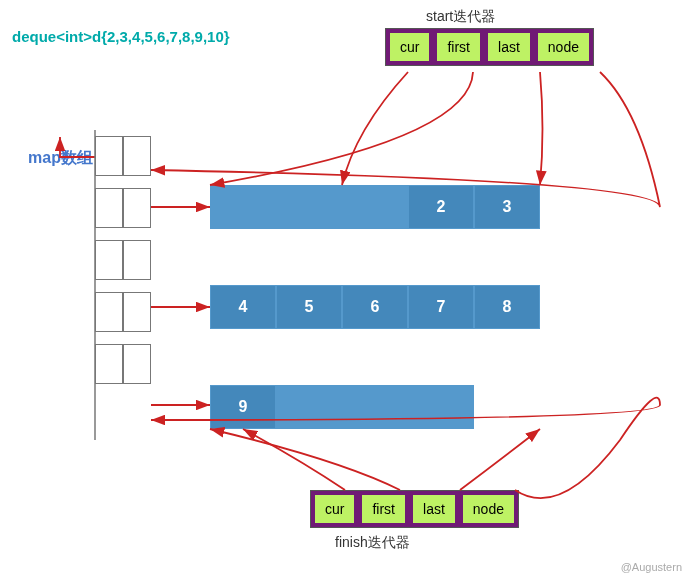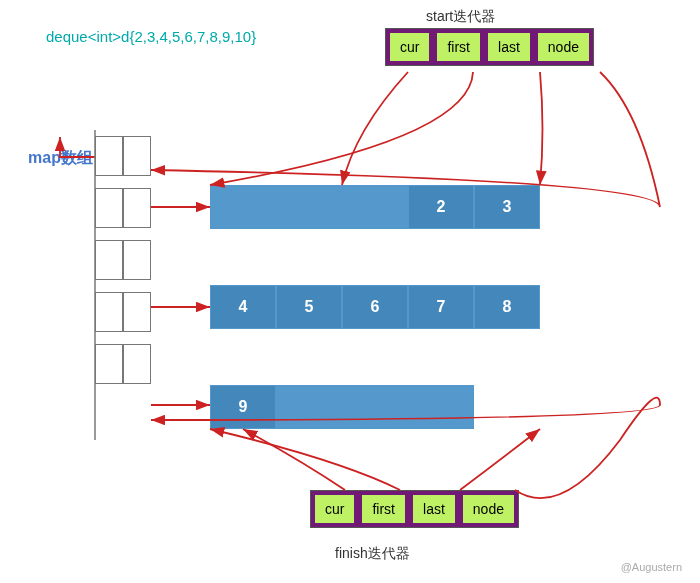--- a/index.html
+++ b/index.html
@@ -17,22 +17,21 @@
       width: 700px;
       height: 583px;
     }
 
     .deque-label {
       position: absolute;
       top: 28px;
       left: 12px;
       color: #00AAAA;
       font-size: 15px;
-      font-weight: normal;
-      margin-left: 34px;
+      font-weight: bold;
     }
 
     .map-label {
       position: absolute;
       top: 148px;
       left: 28px;
       color: #4477CC;
       font-size: 16px;
       font-weight: bold;
     }
@@ -142,21 +141,21 @@
       position: absolute;
       top: 0;
       left: 0;
       width: 700px;
       height: 583px;
       pointer-events: none;
     }
 
     .finish-label {
       position: absolute;
-      top: 545px;
+      top: 534px;
       left: 335px;
       color: #333;
       font-size: 14px;
     }
 
     .watermark {
       position: absolute;
       bottom: 10px;
       right: 18px;
       color: #aaa;

